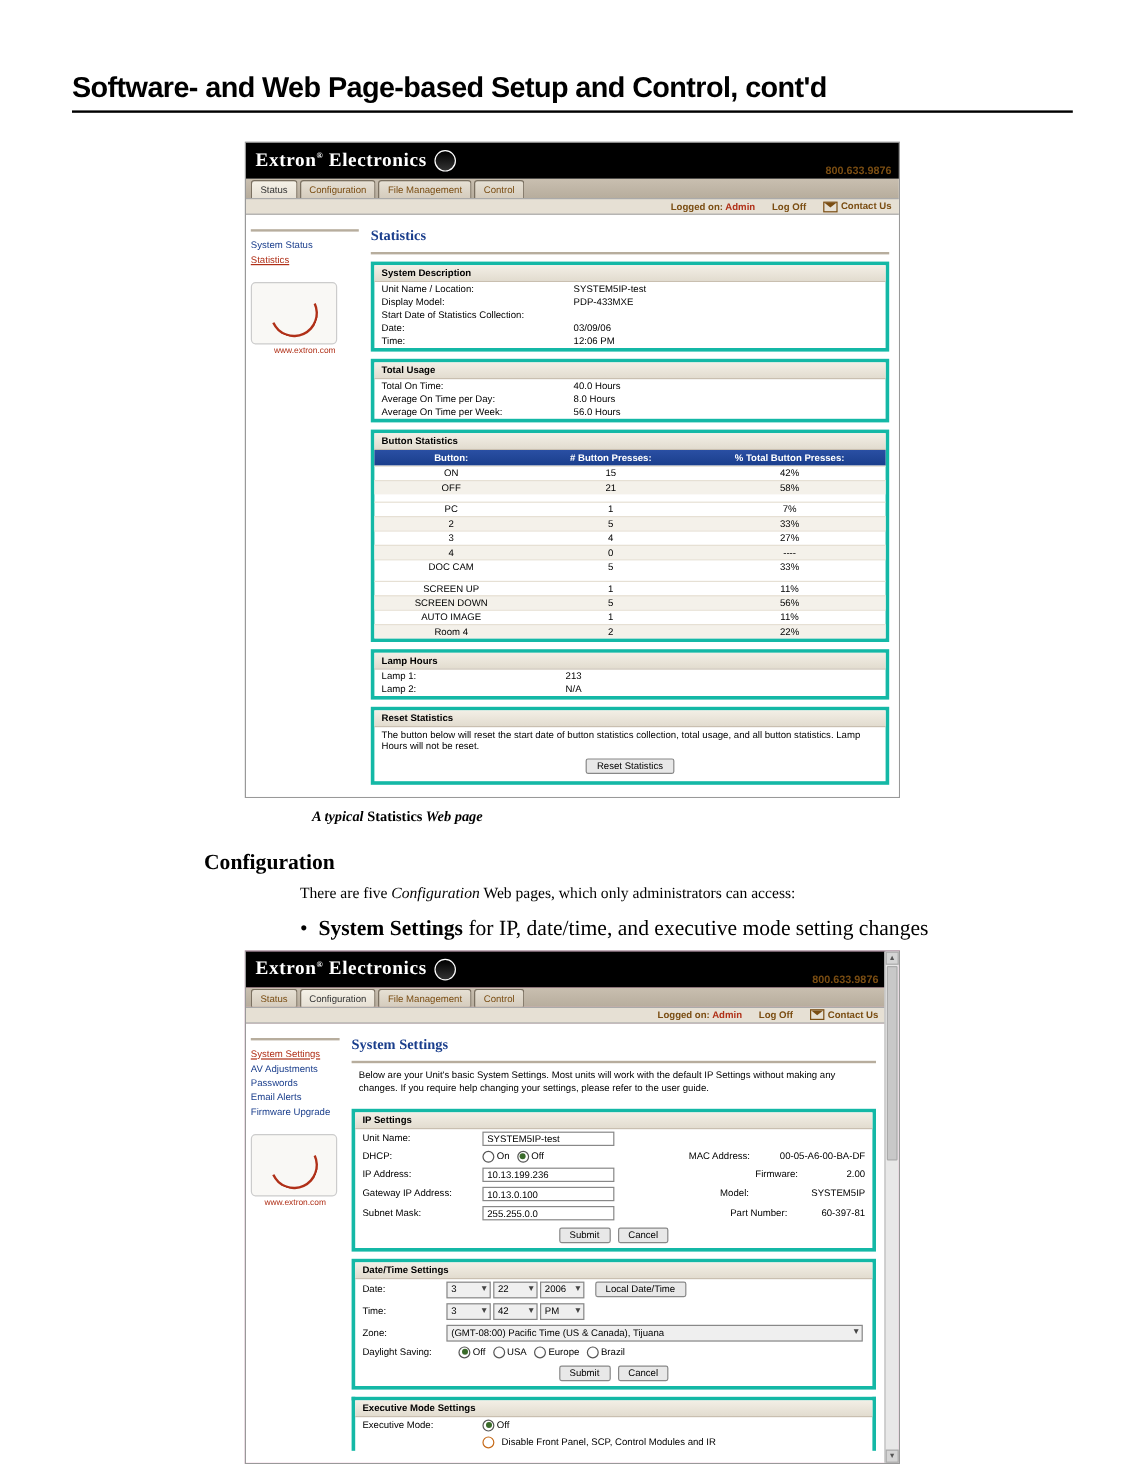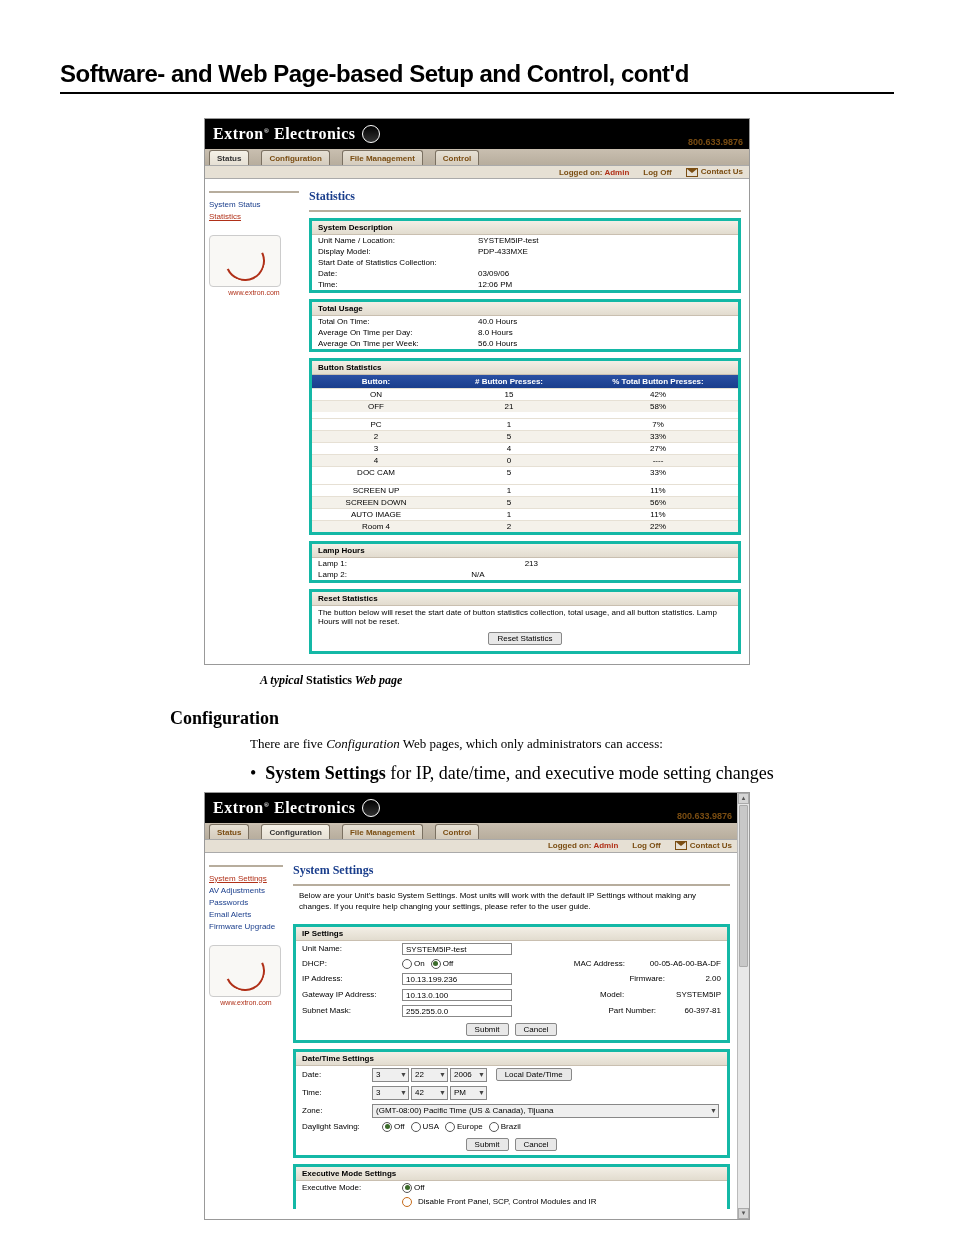--- a/index.html
+++ b/index.html
@@ -62,22 +62,22 @@
     position:relative;
   }
   .tab {
     background: linear-gradient(#e6e0d4,#d5ccbd);
     border:1px solid #7a7061;
     border-bottom:none;
     border-radius:3px 3px 0 0;
     padding:1px 7px 0 7px;
     font-size:8px;
     color:#7a4d12;
-    font-weight:bold;
-    margin-right:12px;
+    font-weight:normal;
+    margin-right:2px;
     height:13px;
     line-height:13px;
   }
   .tab.active {
     background: linear-gradient(#f5f1e7,#e6e0d4);
     color:#333;
   }
   .phone { color:#7a4d12; font-size:9px; font-weight:bold; position:absolute; right:6px; top:-12px;}
   .loggedrow {
     background:#e6e0d4;
@@ -403,21 +403,21 @@
               <div class="col-b">Room 4</div>
               <div class="col-p">2</div>
               <div class="col-t">22%</div>
             </div>
         </div>
 
         <div class="panel">
           <div class="panel-h">Lamp Hours</div>
           <div class="kv">
               <div class="k" style="width:100px">Lamp 1:</div>
-              <div class="v" style="text-align:right;width:120px;flex:none">213</div>
+              <div class="v" style="text-align:center;width:120px;flex:none">213</div>
             </div>
           <div class="kv">
               <div class="k" style="width:100px">Lamp 2:</div>
               <div class="v" style="text-align:center;width:120px;flex:none">N/A</div>
             </div>
         </div>
 
         <div class="panel">
           <div class="panel-h">Reset Statistics</div>
           <div class="reset-text">The button below will reset the start date of button statistics collection, total usage, and all button statistics. Lamp Hours will not be reset.</div>

